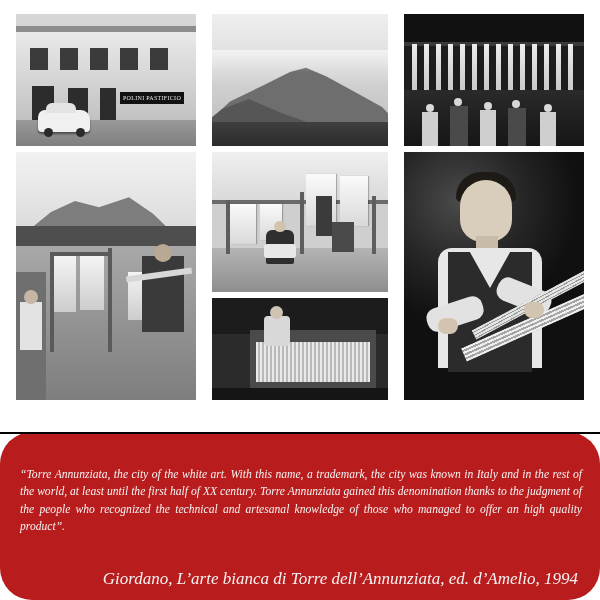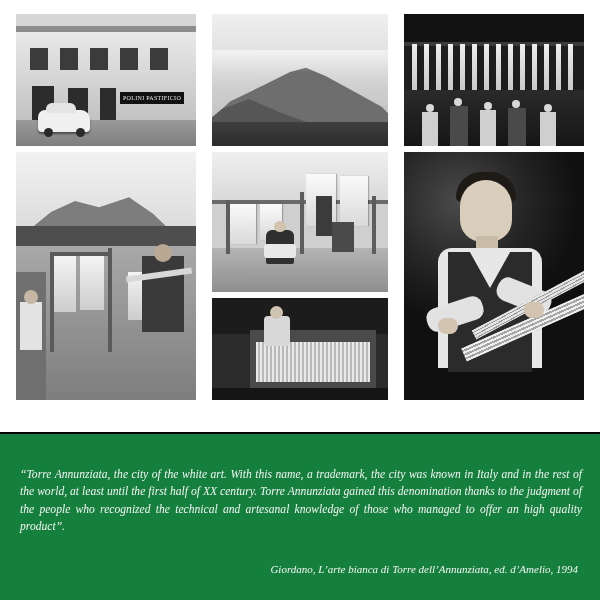--- a/index.html
+++ b/index.html
@@ -154,41 +154,42 @@
         transform: rotate(-24deg); transform-origin: left center; }
   #p7 .hand { position:absolute; width:20px; height:16px; background:#d2c4b0; border-radius:8px; }
 
   
   .band {
     position: absolute;
     left: 0;
     top: 432px;
     width: 600px;
     height: 168px;
-    background: #15803d;
+    background: #b91c1c;
     color: #ffffff;
+    border-radius: 32px;
   }
   .quote {
     position: absolute;
     left: 20px;
     top: 22px;
     width: 562px;
     font-size: 11.6px;
     line-height: 17.5px;
     font-style: italic;
     text-align: justify;
     color: #f3f3f3;
   }
   .attrib {
     position: absolute;
     left: 20px;
     top: 120px;
     width: 558px;
     text-align: right;
-    font-size: 11px;
+    font-size: 17px;
     font-style: italic;
     color: #f3f3f3;
     padding-right: 8px;
   }
   .band-edge {
     position: absolute;
     left: 0;
     top: 0;
     width: 600px;
     height: 2px;

